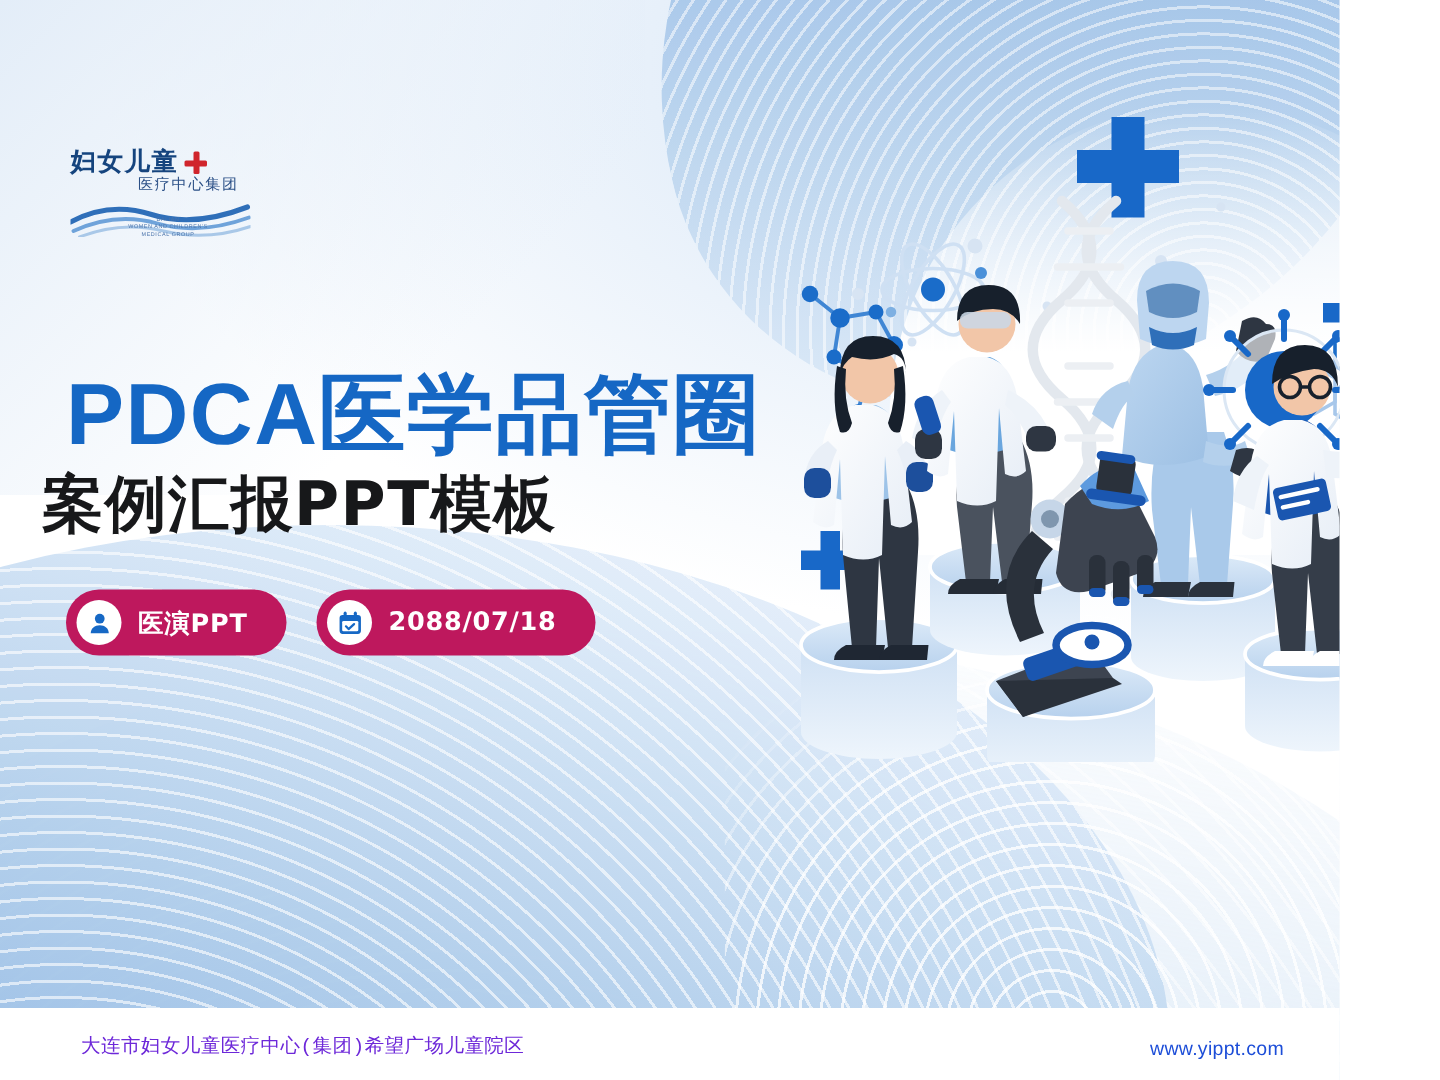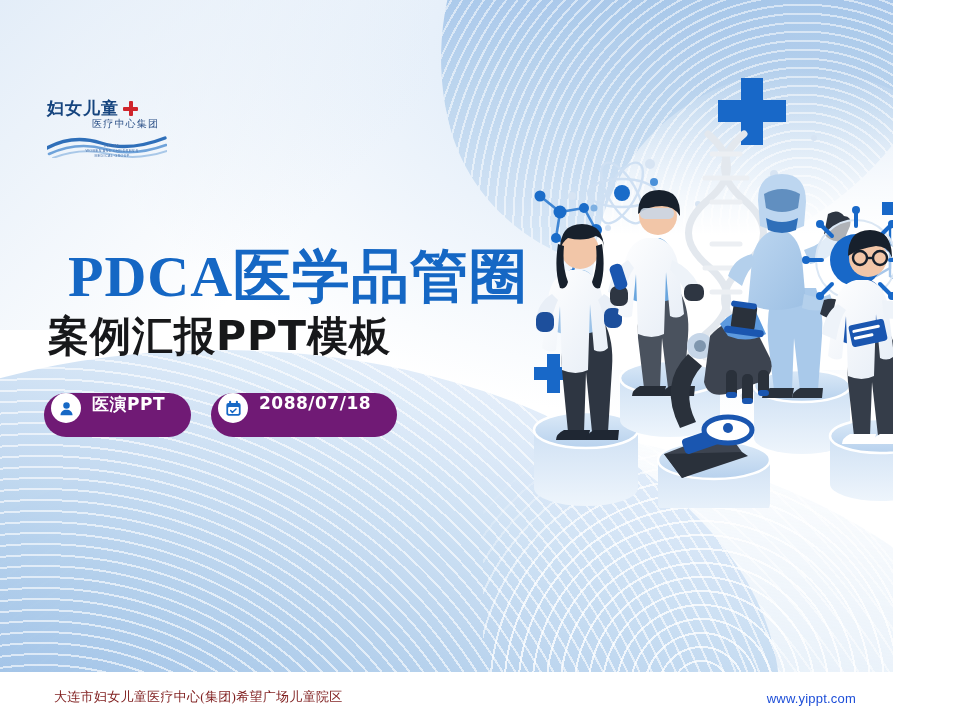--- a/index.html
+++ b/index.html
@@ -104,57 +104,56 @@
   .logo-en{
     position:absolute;left:30px;top:44px;width:70px;text-align:center;
     font-size:3.6px;color:#4b74ab;letter-spacing:.4px;line-height:1.45;
   }
 
   
   .title-main{
     position:absolute;left:44px;top:248px;
     font-size:58px;font-weight:bold;color:#1567c4;
     letter-spacing:1px;line-height:1;white-space:nowrap;
-    font-family:Liberation Serif, serif;
-    margin-left:24px;
+    font-family:Liberation Sans, sans-serif;
   }
   .title-sub{
-    position:absolute;left:48px;top:316px;
+    position:absolute;left:28px;top:316px;
     font-size:41px;font-weight:bold;color:#17181a;
     letter-spacing:1px;line-height:1;white-space:nowrap;
     font-family:"DejaVu Sans","Liberation Sans",sans-serif;
   }
 
   
   .pills{position:absolute;left:44px;top:393px;display:flex;gap:20px;}
   .pill{
-    display:flex;align-items:flex-start;gap:11px;
+    display:flex;align-items:center;gap:11px;
     height:44px;padding:0 26px 0 7px;
-    background:#701a75;border-radius:22px;
+    background:#be185d;border-radius:22px;
   }
   .pill-ico{
     width:30px;height:30px;border-radius:50%;background:#ffffff;
     display:flex;align-items:center;justify-content:center;flex:none;
   }
   .pill-txt{
     color:#ffffff;font-size:17px;font-weight:bold;letter-spacing:.5px;
     font-family:"DejaVu Sans","Liberation Sans",sans-serif;white-space:nowrap;
   }
 
   
   .illu{position:absolute;left:512px;top:78px;width:448px;height:430px;}
 
   
   .footer-bar{
     position:absolute;left:0;bottom:0;width:960px;height:48px;background:#ffffff;
   }
   .footer-left{
     position:absolute;left:54px;bottom:14px;
-    font-size:13px;color:#7f1d1d;letter-spacing:.3px;
-    font-family:Liberation Serif, serif;
+    font-size:13px;color:#6d28d9;letter-spacing:.3px;
+    font-family:Liberation Mono, monospace;
   }
   .footer-right{
     position:absolute;right:37px;bottom:14px;
     font-size:13px;color:#1d4ed8;letter-spacing:.2px;
   }
 </style>
 </head>
 <body>
 
 <div id="slide">

